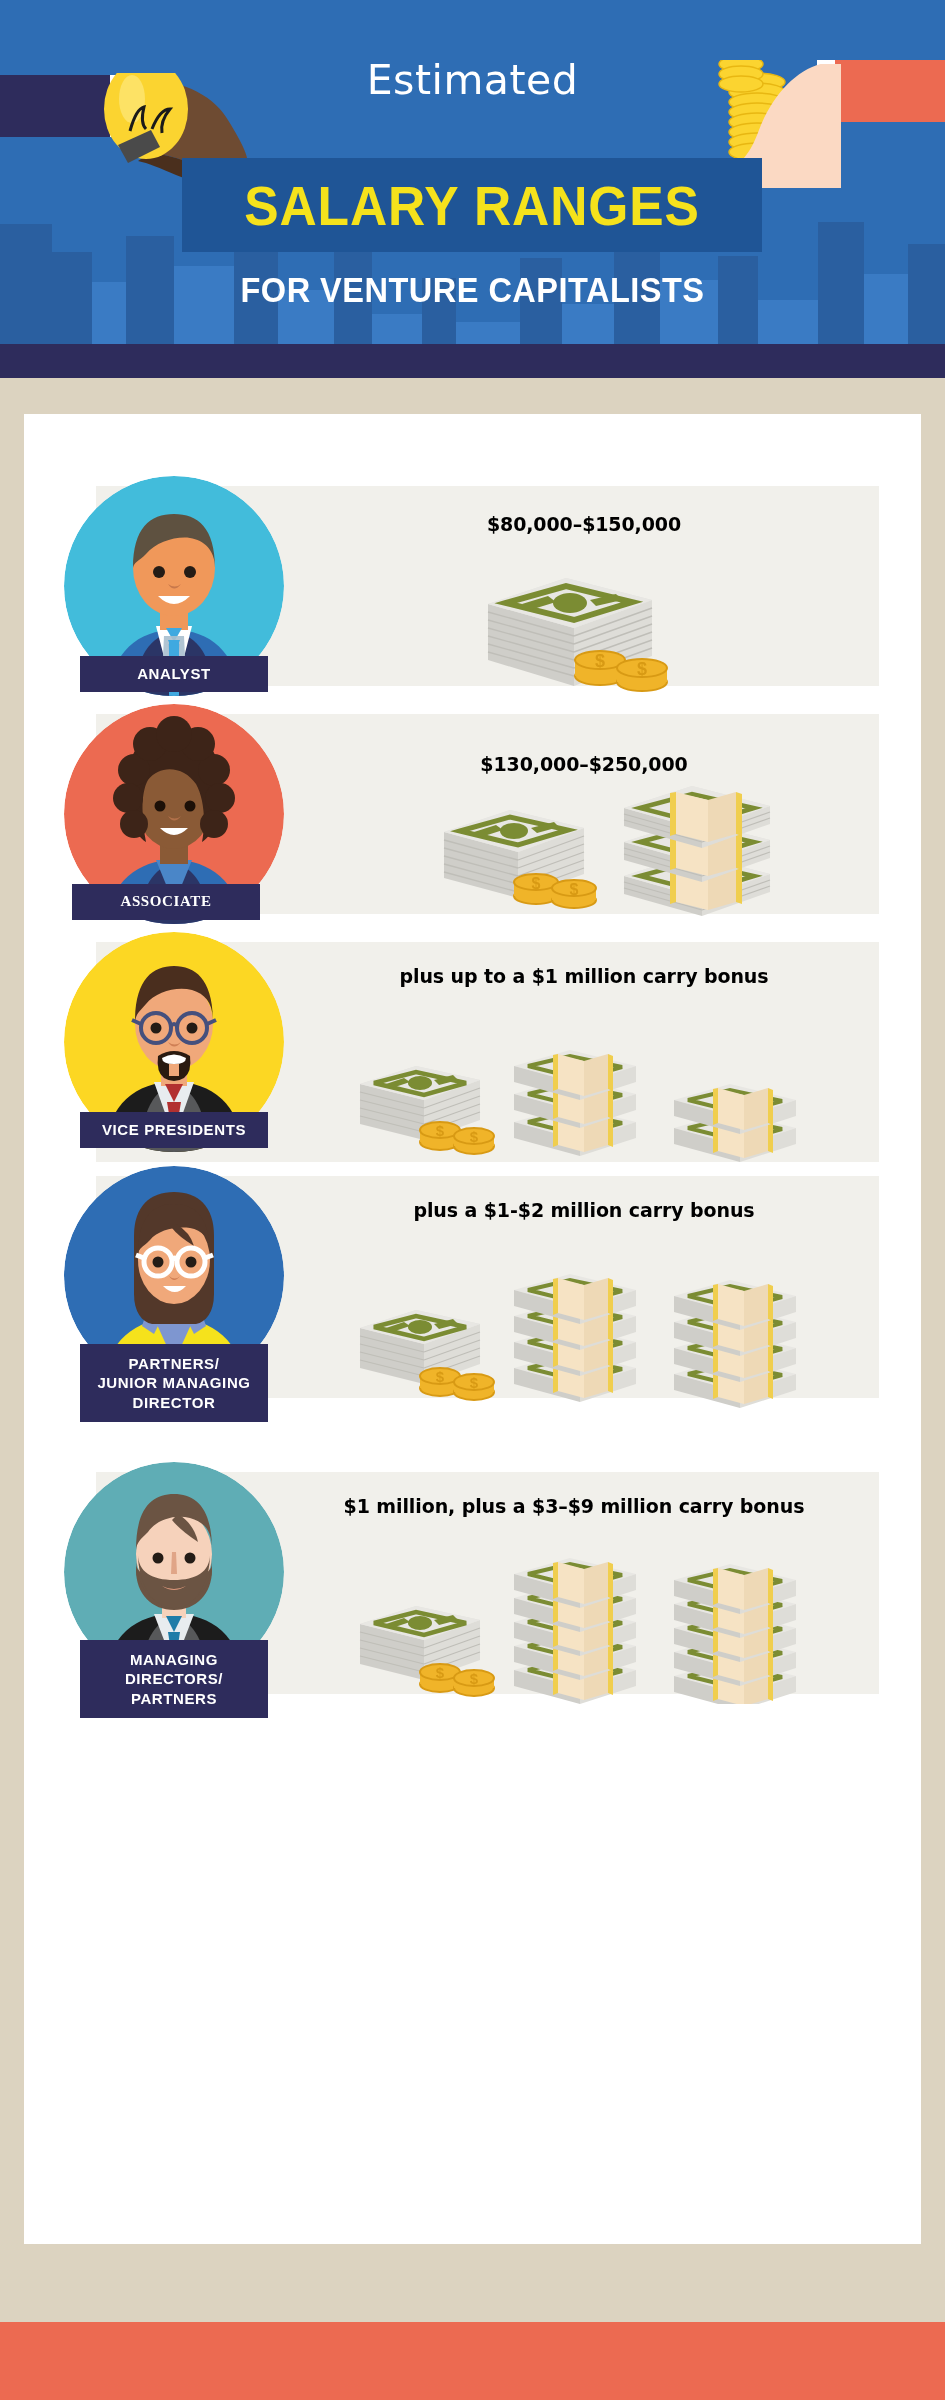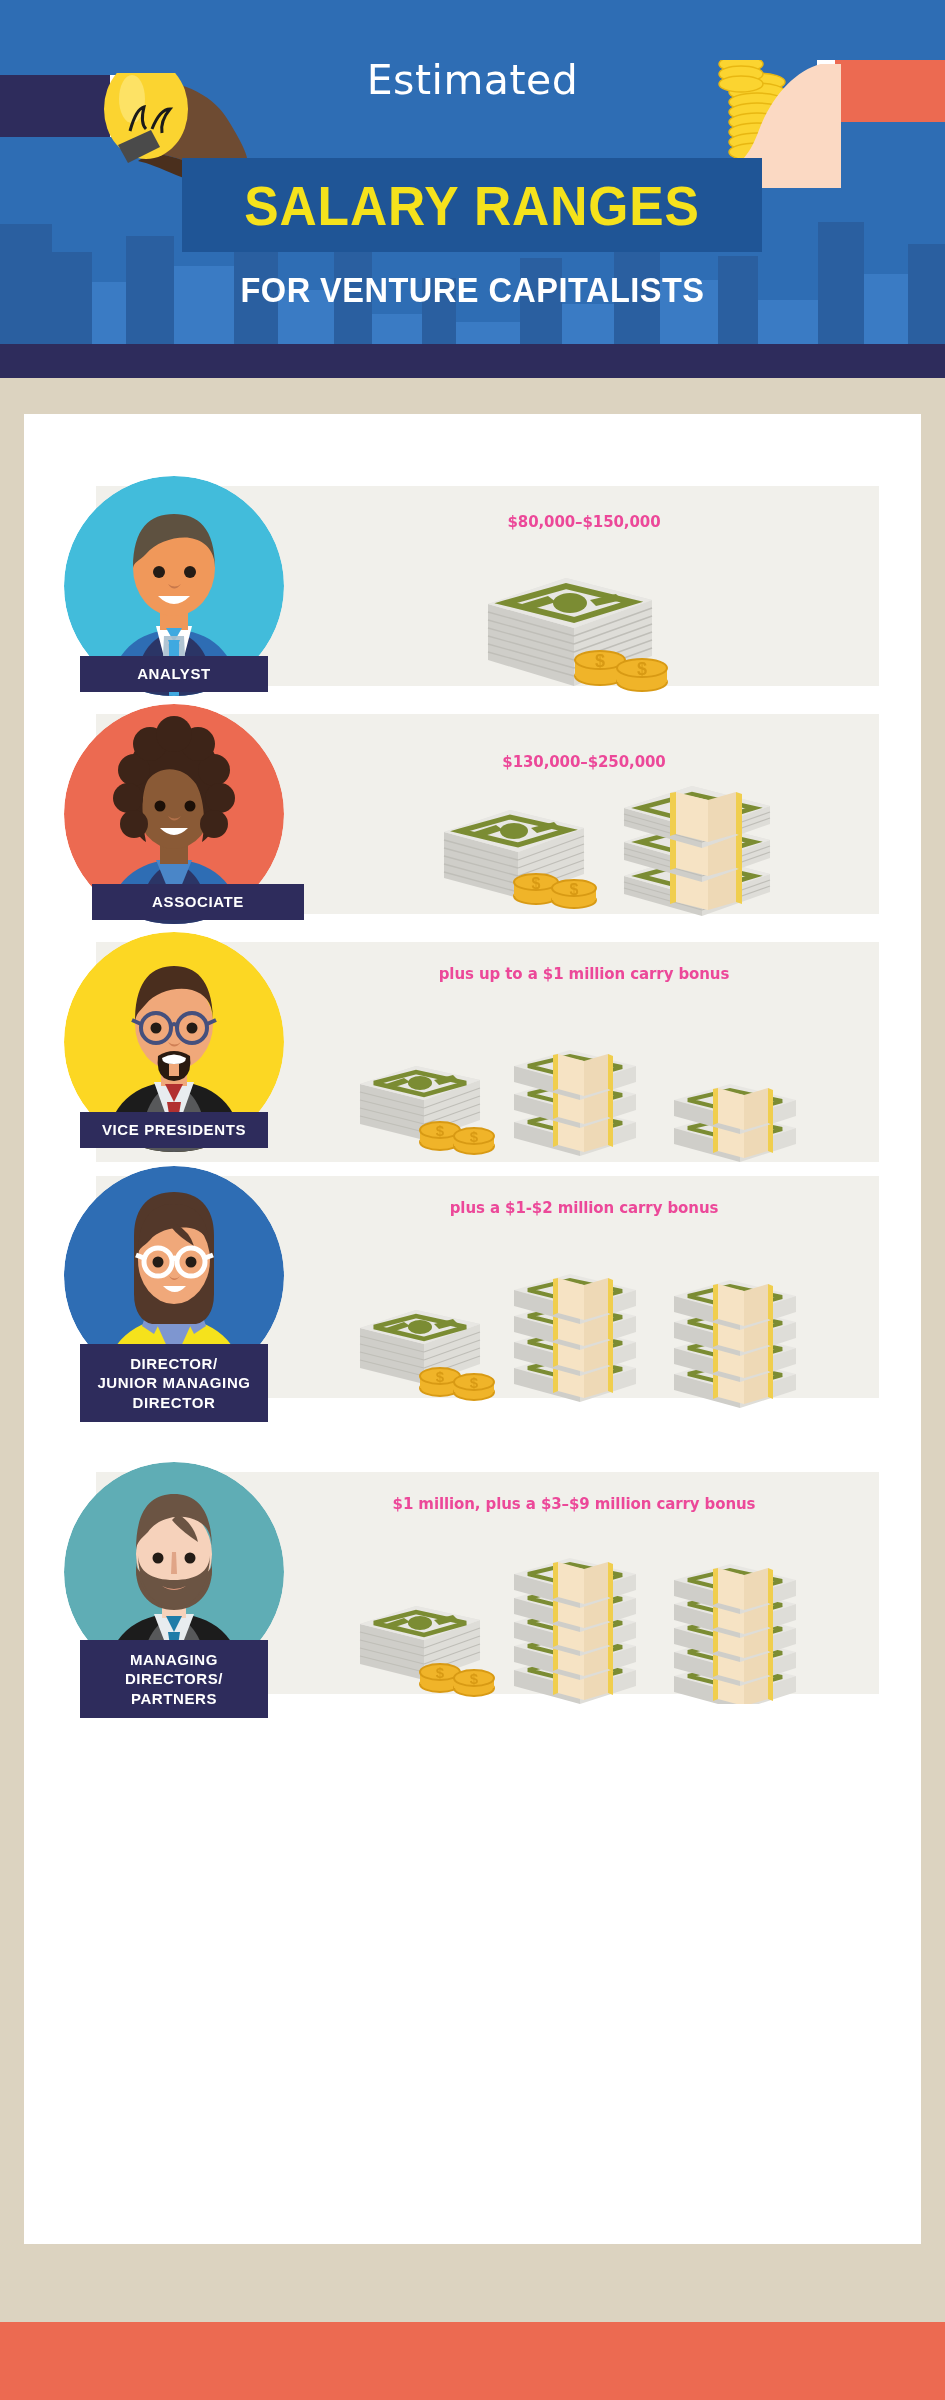--- a/index.html
+++ b/index.html
@@ -74,22 +74,22 @@
   .avatar {
     position:absolute; border-radius:50%; overflow:hidden;
   }
   .label {
     position:absolute; background:#2E2C5C; color:#FFFFFF;
     display:flex; align-items:center; justify-content:center;
     text-align:center; font-weight:700; letter-spacing:.6px;
     font-size:15px; line-height:1.28; padding:7px 6px;
   }
   .amount {
-    position:absolute; text-align:center; color:#ec4899;
-    font-size:15px; line-height:1.34; font-weight:600;
+    position:absolute; text-align:center; color:#000000;
+    font-size:19px; line-height:1.34; font-weight:600;
     font-family:"DejaVu Sans", sans-serif;
     letter-spacing:-.1px;
   }
   .money { position:absolute; }
 </style>
 </head>
 <body>
 
 <div class="page">
 
@@ -278,21 +278,21 @@
             <circle cx="150" cy="120" r="14" fill="#3D2418"></circle>
             <circle cx="86" cy="40" r="17" fill="#3D2418"></circle>
             <circle cx="134" cy="40" r="17" fill="#3D2418"></circle>
             <circle cx="110" cy="30" r="18" fill="#3D2418"></circle>
             <circle cx="96" cy="102" r="5.5" fill="#1C1008"></circle>
             <circle cx="126" cy="102" r="5.5" fill="#1C1008"></circle>
             <path d="M104 112 q6 9 13 0 q-6 5 -13 0" fill="#B2714A"></path>
             <path d="M96 124 q14 14 28 0 Z" fill="#FFFFFF"></path>
           </svg>
         </div>
-        <div class="label" style="left:28px;top:180px;width:212px;height:36px;">
+        <div class="label" style="left:8px;top:180px;width:188px;height:36px;font-family:Liberation Serif, serif;">
           <span>ASSOCIATE</span>
         </div>
       </div>
 
       <div class="amount" style="left:300px;top:26px;width:520px;margin-top:12px;">
         <div>$130,000–$250,000</div>
       </div>
 
       <div class="money" style="left:410px;top:58px;">
         <svg viewBox="0 0 400 150" width="400" height="150">
@@ -559,21 +559,21 @@
               <path d="M80 92 L72 89"></path>
               <path d="M141 92 L149 89"></path>
             </g>
             <circle cx="94" cy="96" r="5.5" fill="#241C16"></circle>
             <circle cx="127" cy="96" r="5.5" fill="#241C16"></circle>
             <path d="M105 110 q5 8 11 0 q-5 5 -11 0" fill="#CF7F55"></path>
             <path d="M99 120 q12 12 23 0 Z" fill="#FFFFFF"></path>
           </svg>
         </div>
         <div class="label" style="left:16px;top:178px;width:188px;height:78px;flex-direction:column;">
-          <span>DIRECTOR/</span>
+          <span>PARTNERS/</span>
           <span>JUNIOR MANAGING</span>
           <span>DIRECTOR</span>
         </div>
       </div>
 
       <div class="amount" style="left:300px;top:22px;width:520px;">
         <div>plus a $1-$2 million carry bonus</div>
       </div>
 
       <div class="money" style="left:330px;top:72px;">

